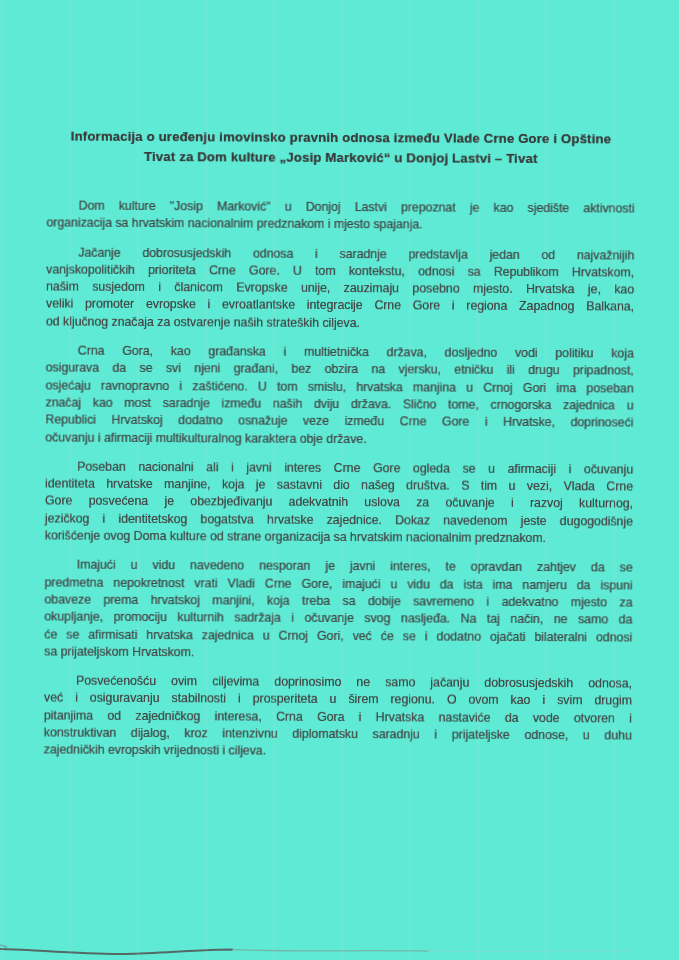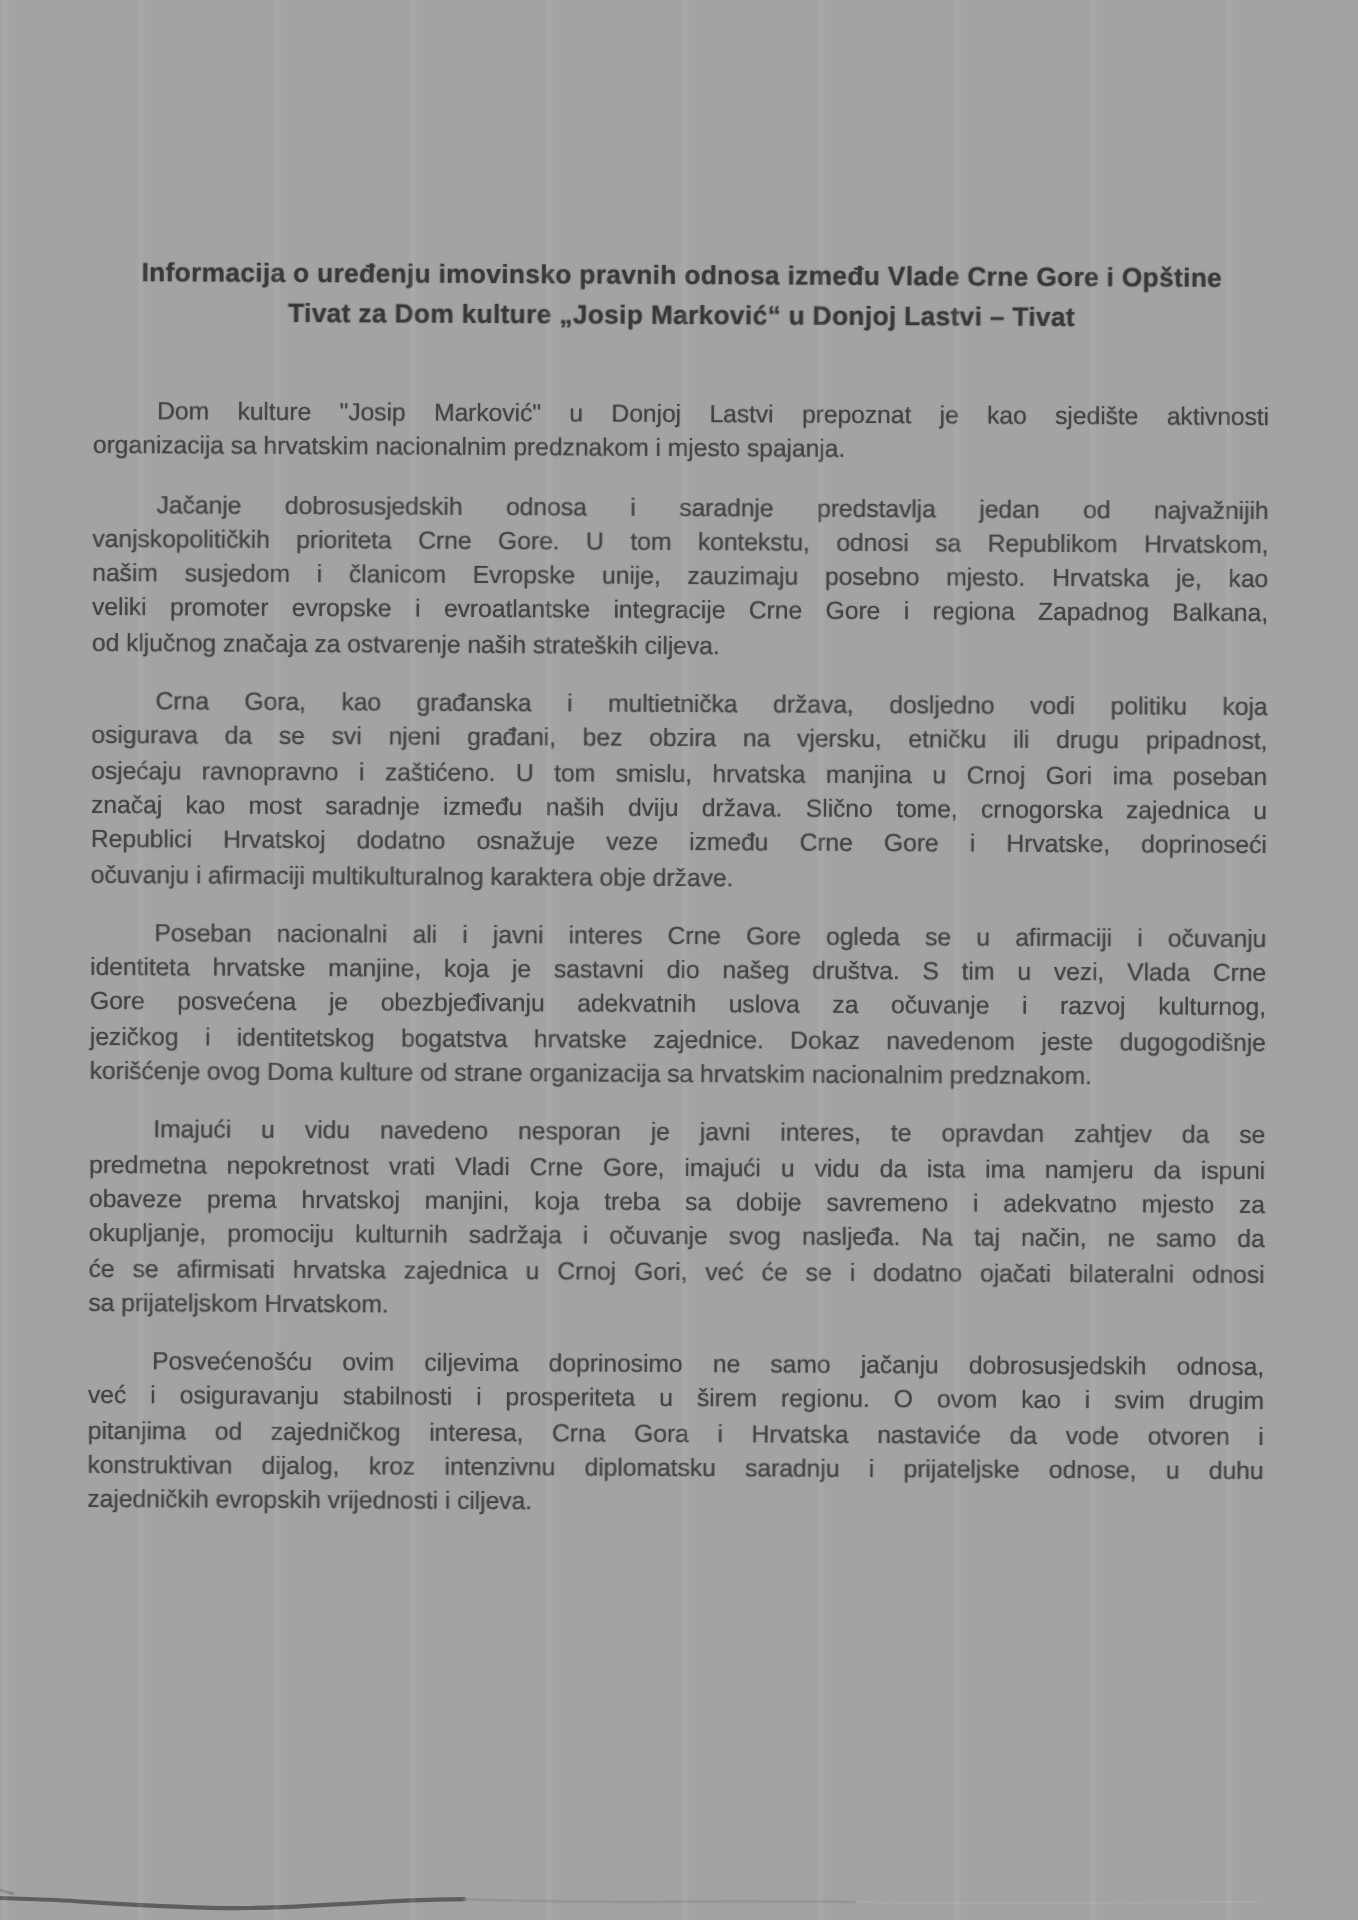--- a/index.html
+++ b/index.html
@@ -10,21 +10,21 @@
   body {
     width: 679px;
     height: 960px;
     overflow: hidden;
     position: relative;
     font-family: "Liberation Sans", sans-serif;
   }
   .page {
     position: absolute;
     inset: 0;
-    background: #a3a3a3;
+    background: #5eead4;
   }
   
   .page::after {
     content: "";
     position: absolute;
     inset: 0;
     pointer-events: none;
     background: repeating-linear-gradient(
       90deg,
       rgba(225,227,233,0.0) 0px,

